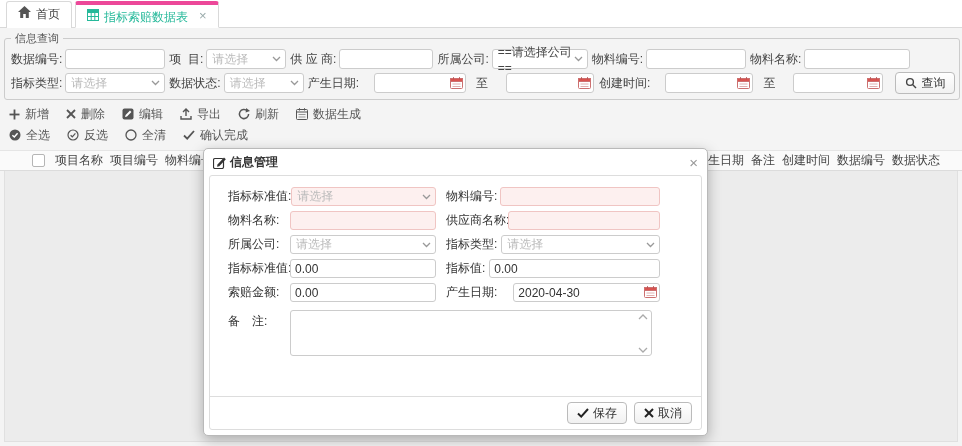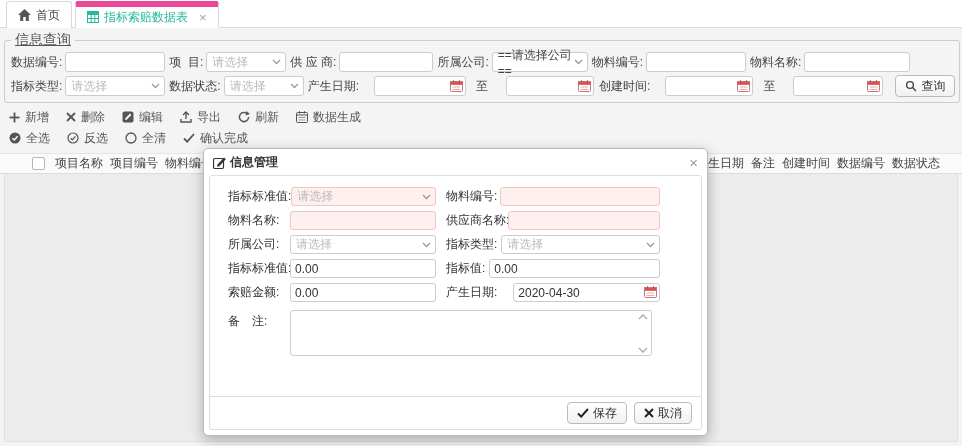--- a/index.html
+++ b/index.html
@@ -6,29 +6,29 @@
   html,body { margin:0; padding:0; }
   body {
     width:962px; height:446px; overflow:hidden; position:relative;
     font-family:"Liberation Sans","DejaVu Sans",sans-serif;
     font-size:12px; color:#333; background:#f4f4f4;
     display:flex; flex-direction:column;
   }
   
   .tabbar { height:28px; background:#fff; border-bottom:1px solid #d9d9d9;
             display:flex; align-items:flex-end; padding-left:6px; flex:0 0 auto; }
-  .tab { height:27px; display:inline-flex; align-items:center; gap:5px; padding:4px 11px;
+  .tab { height:27px; display:inline-flex; gap:5px; padding:4px 11px;
          border:1px solid #d9d9d9; border-bottom:none; border-radius:3px 3px 0 0;
          background:#fff; margin-right:3px; margin-bottom:-1px; color:#444; cursor:pointer; }
-  .tab.active { border-top:6px solid #ec4899; color:#26b99a; border-bottom:1px solid #fff; }
+  .tab.active { border-top:4px solid #ec4899; color:#26b99a; border-bottom:1px solid #fff; }
   .tab .tclose { margin-left:6px; color:#9aa; font-size:13px; line-height:1; cursor:pointer; }
   
   fieldset.query { margin:3px 4px 0 4px; border:1px solid #ccc; border-radius:3px;
                    padding:1px 4px 4px 4px; background:transparent; }
-  fieldset.query legend { font-size:14px; color:#555; padding:0 4px; margin-left:2px;text-decoration:underline; }
+  fieldset.query legend { font-size:11px; color:#555; padding:0 4px; margin-left:2px; }
   .qrow { display:flex; align-items:center; height:24px; padding-left:2px; }
   .qg { display:flex; align-items:center; margin-right:4px; }
   .qlb { white-space:pre; color:#444; margin-right:3px; }
   .ipt { height:20px; border:1px solid #ccc; border-radius:3px; background:#fff;
          padding:0 4px; font-size:12px; color:#333; font-family:inherit; outline:none; }
   .ipt::placeholder { color:#bbb; }
   .sel { height:20px; border:1px solid #ccc; border-radius:3px; background:#fff;
          display:inline-flex; align-items:center; justify-content:space-between;
          padding:0 4px 0 5px; color:#444; cursor:pointer; }
   .sel .ph { color:#bbb; }

